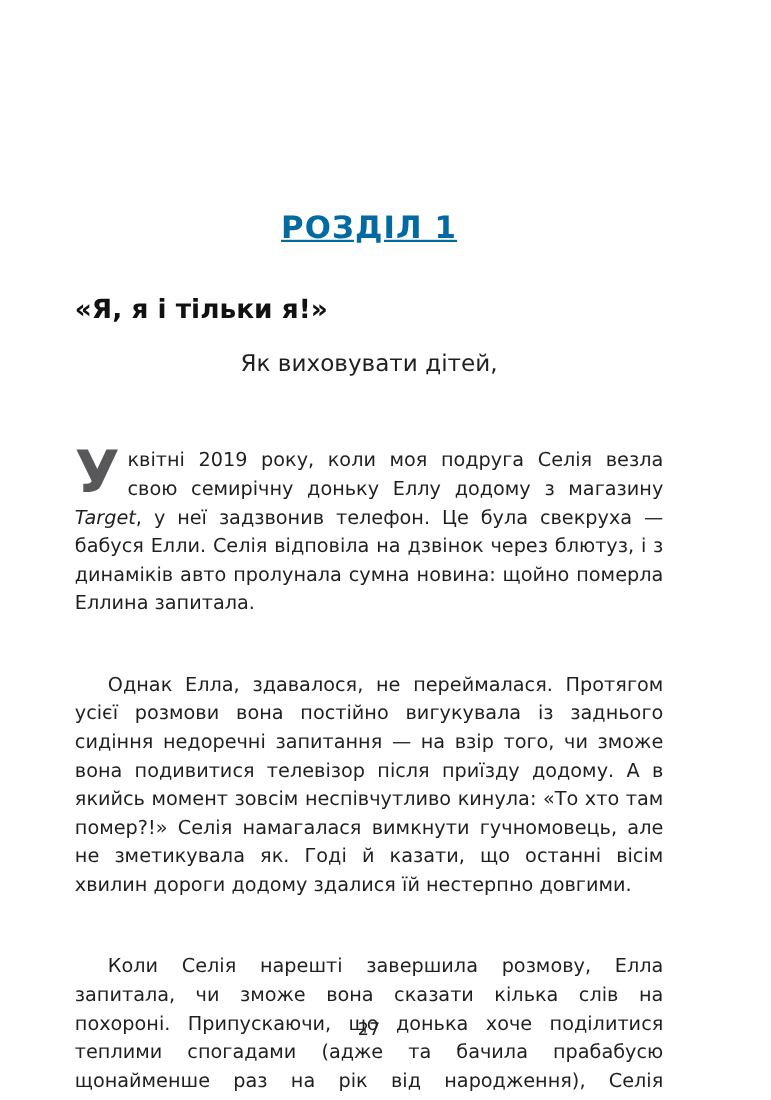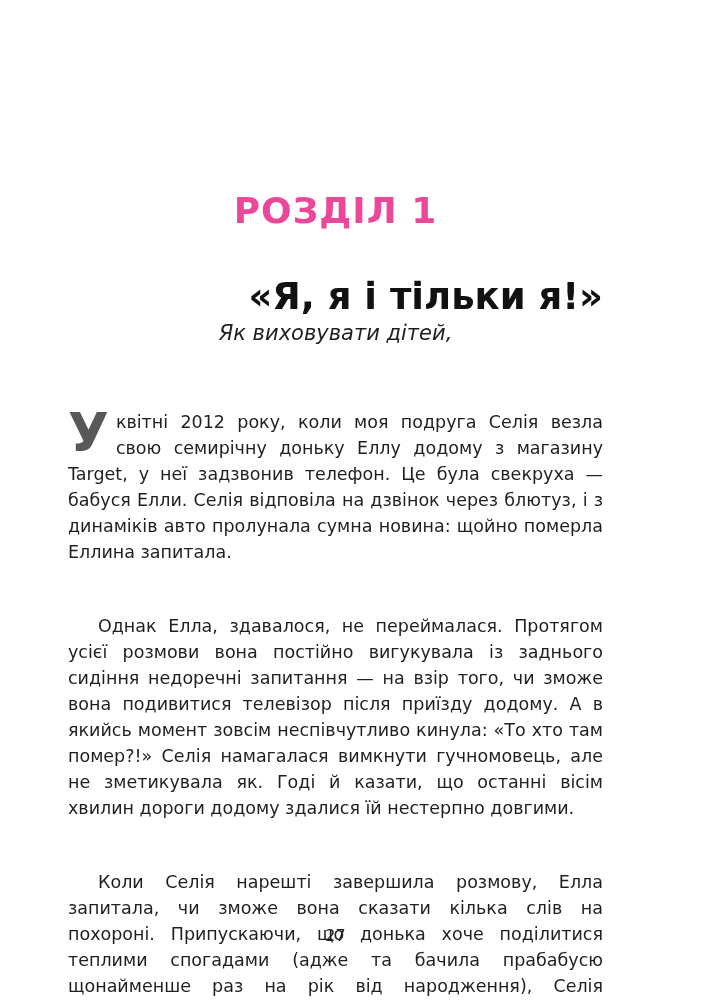--- a/index.html
+++ b/index.html
@@ -17,35 +17,36 @@
   }
   .text-block {
     position: absolute;
     left: 68px;
     top: 0;
     width: 535px;
   }
   .chapter-label {
     margin-top: 190px;
     text-align: center;
-    font-size: 36px;
+    font-size: 28px;
     font-weight: 700;
     letter-spacing: 1px;
-    color: #ec4899;
+    color: #0369a1;
+    text-decoration: underline;
   }
   .chapter-title {
     margin-top: 44px;
-    text-align: right;
-    font-size: 37px;
+    text-align: left;
+    font-size: 24px;
     font-weight: 700;
     color: #111111;
   }
   .chapter-subtitle {
+    margin-top: 20px;
     text-align: center;
-    font-style: italic;
     font-size: 21px;
     line-height: 31px;
     color: #1f1f1f;
   }
   .body-text {
     margin-top: 60px;
     font-size: 17.5px;
     line-height: 26px;
     text-align: justify;
   }
@@ -58,20 +59,21 @@
   }
   .drop-cap {
     float: left;
     font-size: 53px;
     line-height: 41px;
     font-weight: 700;
     color: #58585a;
     padding: 3px 7px 0 0;
   }
   .brand-italic {
+    font-style: italic;
   }
   .page-number {
     position: absolute;
     left: 68px;
     top: 926px;
     width: 535px;
     text-align: center;
     font-size: 16px;
     font-weight: 400;
     color: #1f1f1f;
@@ -86,21 +88,21 @@
 
   <div class="chapter-title">«Я, я і тільки я!»</div>
 
   <div class="chapter-subtitle">
     <div>Як виховувати дітей,</div>
   </div>
 
   <div class="body-text">
 
     <p>
-      <span class="drop-cap">У</span><span>квітні 2012 року, коли моя подруга Селія везла свою семирічну доньку Еллу додому з магазину </span><span class="brand-italic">Target</span><span>, у неї задзвонив телефон. Це була свекруха — бабуся Елли. Селія відповіла на дзвінок через блютуз, і з динаміків авто пролунала сумна новина: щойно померла Еллина запитала.</span>
+      <span class="drop-cap">У</span><span>квітні 2019 року, коли моя подруга Селія везла свою семирічну доньку Еллу додому з магазину </span><span class="brand-italic">Target</span><span>, у неї задзвонив телефон. Це була свекруха — бабуся Елли. Селія відповіла на дзвінок через блютуз, і з динаміків авто пролунала сумна новина: щойно померла Еллина запитала.</span>
     </p>
 
     <p class="indented">Однак Елла, здавалося, не переймалася. Протягом усієї розмови вона постійно вигукувала із заднього сидіння недоречні запитання — на взір того, чи зможе вона подивитися телевізор після приїзду додому. А в якийсь момент зовсім неспівчутливо кинула: «То хто там помер?!» Селія намагалася вимкнути гучномовець, але не зметикувала як. Годі й казати, що останні вісім хвилин дороги додому здалися їй нестерпно довгими.</p>
 
     <p class="indented">Коли Селія нарешті завершила розмову, Елла запитала, чи зможе вона сказати кілька слів на похороні. Припускаючи, що донька хоче поділитися теплими спогадами (адже та бачила прабабусю щонайменше раз на рік від народження), Селія поцікавилася, що саме донька хотіла б сказати. І тут Елла почала виголошувати майбутню промову про те, як усім має бути її шкода через те, що вона втратила свою прабабусю. Якоїсь миті Елла зупинилася. «А як її звали?» — запитала вона, а потім продовжила свій «спіч», який</p>
 
   </div>
 
 </div>
 

